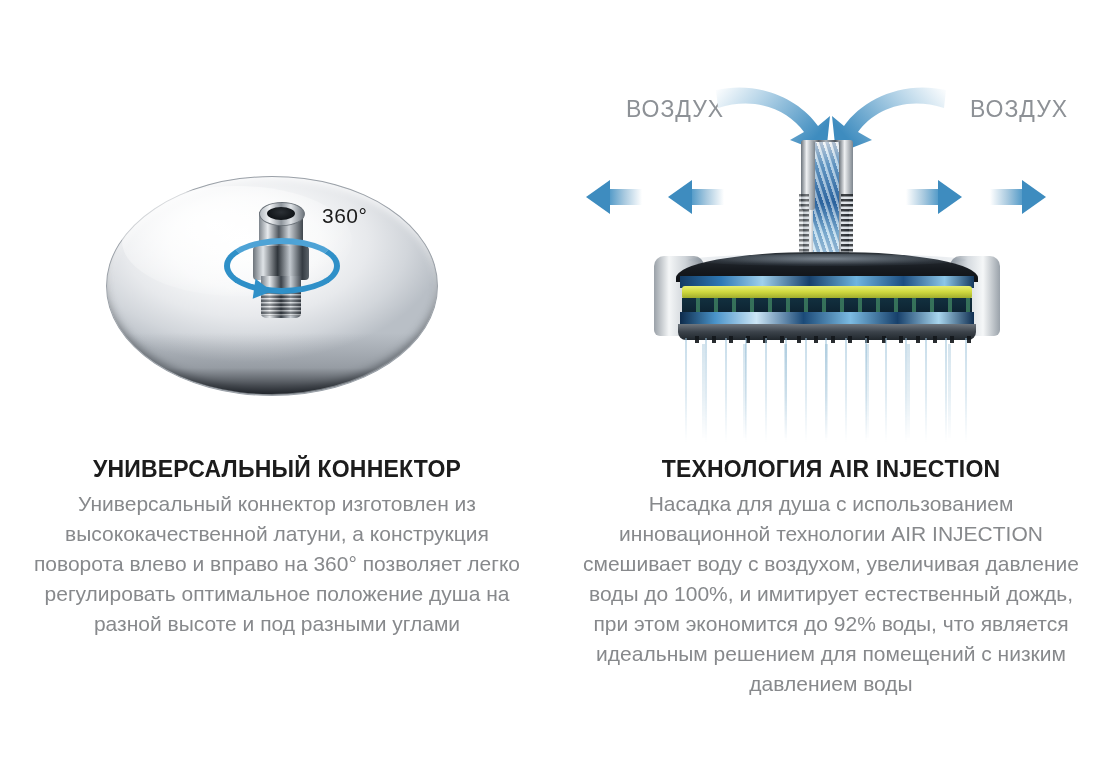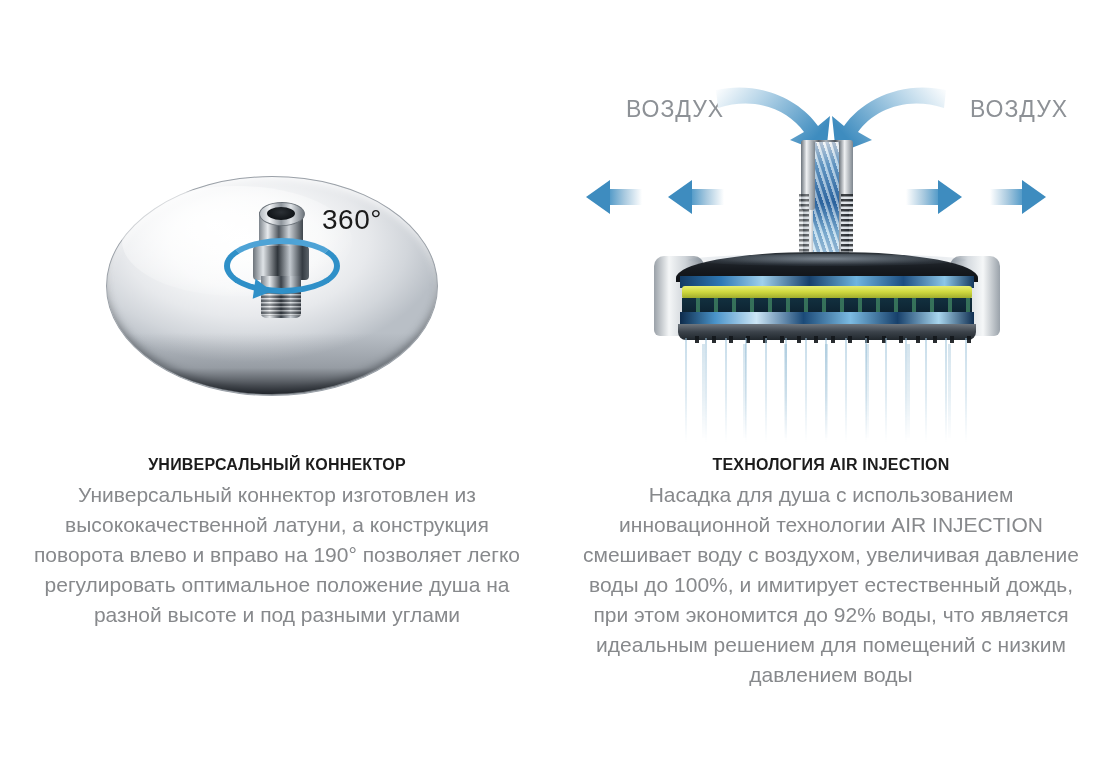--- a/index.html
+++ b/index.html
@@ -155,21 +155,21 @@
     border-top: 10px solid transparent;
     border-bottom: 10px solid transparent;
     border-left: 18px solid #2f90c8;
     transform: rotate(8deg);
   }
 
   .deg-label {
     position: absolute;
     left: 322px;
     top: 204px;
-    font-size: 28px;
+    font-size: 21px;
     font-weight: 400;
     color: #1b1b1b;
     letter-spacing: 0.5px;
     font-family: "Liberation Sans", sans-serif;
     text-align: center;
   }
 
   
   .air-label {
     position: absolute;
@@ -394,21 +394,21 @@
   }
 
   
   .caption {
     position: absolute;
     left: 0;
     width: 554px;
     text-align: center;
   }
   .caption-title {
-    font-size: 16px;
+    font-size: 23px;
     font-weight: bold;
     color: #1c1c1c;
     letter-spacing: 0.2px;
     margin: 0 0 6px 0;
     font-family: "Liberation Sans", sans-serif;
   }
   .caption-body {
     font-size: 21px;
     line-height: 30px;
     color: #87898c;
@@ -444,21 +444,21 @@
 
         <div class="rot-ring"></div>
         <div class="rot-arrow"></div>
       </div>
 
       <div class="deg-label">360°</div>
     </div>
 
     <div class="caption caption-left">
       <h2 class="caption-title">УНИВЕРСАЛЬНЫЙ КОННЕКТОР</h2>
-      <p class="caption-body">Универсальный коннектор изготовлен из высококачественной латуни, а конструкция поворота влево и вправо на 190° позволяет легко регулировать оптимальное положение душа на разной высоте и под разными углами</p>
+      <p class="caption-body">Универсальный коннектор изготовлен из высококачественной латуни, а конструкция поворота влево и вправо на 360° позволяет легко регулировать оптимальное положение душа на разной высоте и под разными углами</p>
     </div>
   </div>
 
   <div class="col col-right">
 
     <div class="figure">
 
       <div class="air-label air-label-left">ВОЗДУХ</div>
       <div class="air-label air-label-right">ВОЗДУХ</div>
 

